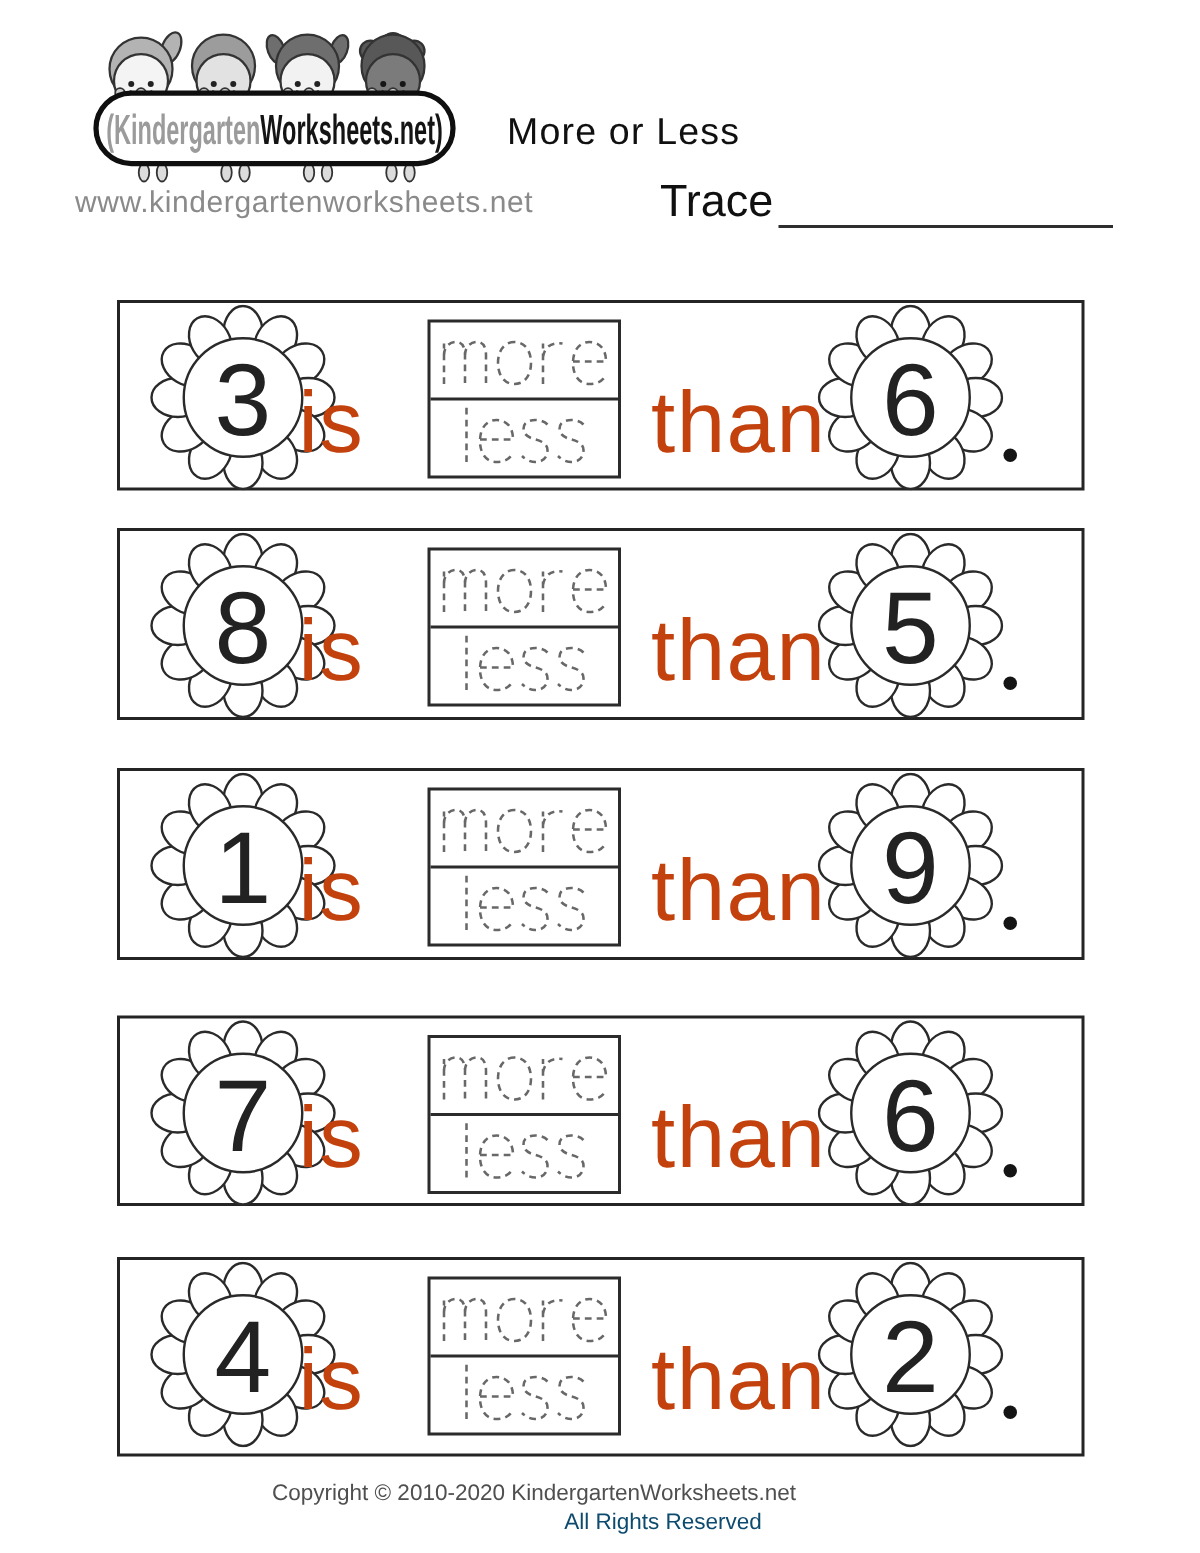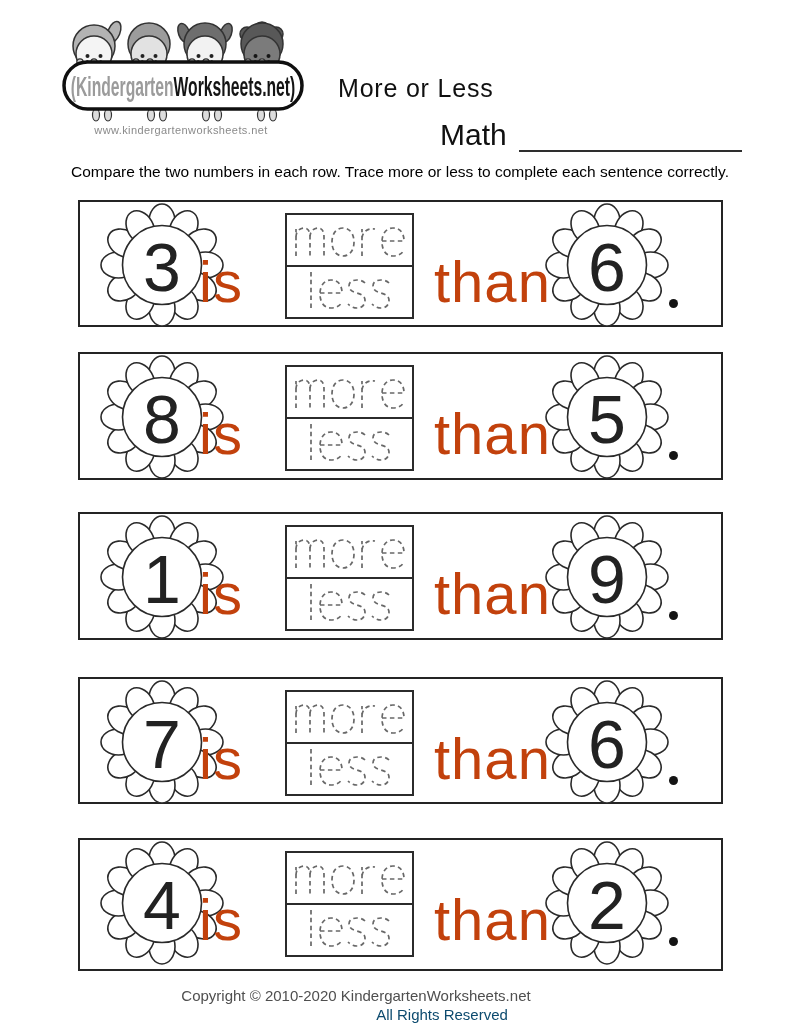--- a/index.html
+++ b/index.html
@@ -2,21 +2,21 @@
 <html><head>
 <meta charset="utf-8">
 <style>
   html,body{margin:0;padding:0;background:#fff;}
   .page{position:relative;width:800px;height:1035px;background:#fff;overflow:hidden;
         font-family:"Liberation Sans", sans-serif;color:#1a1a1a;}
 
   
   .logo-svg{position:absolute;left:55px;top:16px;}
   .www-line{position:absolute;left:50px;top:124px;width:262px;text-align:center;
-            font-size:11px;letter-spacing:.4px;color:#8a8a8a;}
+            font-size:20px;letter-spacing:.4px;color:#8a8a8a;}
   .title{position:absolute;left:336px;top:26px;font-size:40px;letter-spacing:.5px;color:#101010;}
   .subtitle{position:absolute;left:338px;top:74px;font-size:25px;font-weight:400;
             letter-spacing:.8px;color:#101010;}
   .name-label{position:absolute;left:440px;top:118px;font-size:30px;color:#101010;}
   .name-line{position:absolute;left:519px;top:150px;width:223px;height:0;
              border-top:2.5px solid #2e2e2e;}
   .instruction{position:absolute;left:0;top:163px;width:800px;text-align:center;
                font-size:15.5px;color:#000;}
 
   
@@ -127,24 +127,23 @@
     <g transform="translate(128,0) scale(0.56 1) translate(-128,0)">
       <text x="128" y="80" text-anchor="middle" font-size="28" font-weight="bold" font-family="Liberation Sans, sans-serif">
         <tspan fill="#9b9b9b">(Kindergarten</tspan><tspan fill="#141414">Worksheets.net)</tspan>
       </text>
     </g>
   </svg>
 
   <div class="www-line">www.kindergartenworksheets.net</div>
 
   <div class="subtitle">More or Less</div>
-  <div class="name-label">Math</div>
+  <div class="name-label">Trace</div>
   <div class="name-line"></div>
 
-  <div class="instruction">Compare the two numbers in each row. Trace more or less to complete each sentence correctly.</div>
 
   <div class="row row-1">
     <div class="flower flower-left">
       <svg class="flower-svg" width="124" height="124" viewBox="-62 -62 124 124">
           <ellipse cx="0" cy="-43.5" rx="13" ry="17.5" transform="rotate(0)" fill="#fff" stroke="#2a2a2a" stroke-width="1.6"></ellipse>
           <ellipse cx="0" cy="-43.5" rx="13" ry="17.5" transform="rotate(30)" fill="#fff" stroke="#2a2a2a" stroke-width="1.6"></ellipse>
           <ellipse cx="0" cy="-43.5" rx="13" ry="17.5" transform="rotate(60)" fill="#fff" stroke="#2a2a2a" stroke-width="1.6"></ellipse>
           <ellipse cx="0" cy="-43.5" rx="13" ry="17.5" transform="rotate(90)" fill="#fff" stroke="#2a2a2a" stroke-width="1.6"></ellipse>
           <ellipse cx="0" cy="-43.5" rx="13" ry="17.5" transform="rotate(120)" fill="#fff" stroke="#2a2a2a" stroke-width="1.6"></ellipse>
           <ellipse cx="0" cy="-43.5" rx="13" ry="17.5" transform="rotate(150)" fill="#fff" stroke="#2a2a2a" stroke-width="1.6"></ellipse>

